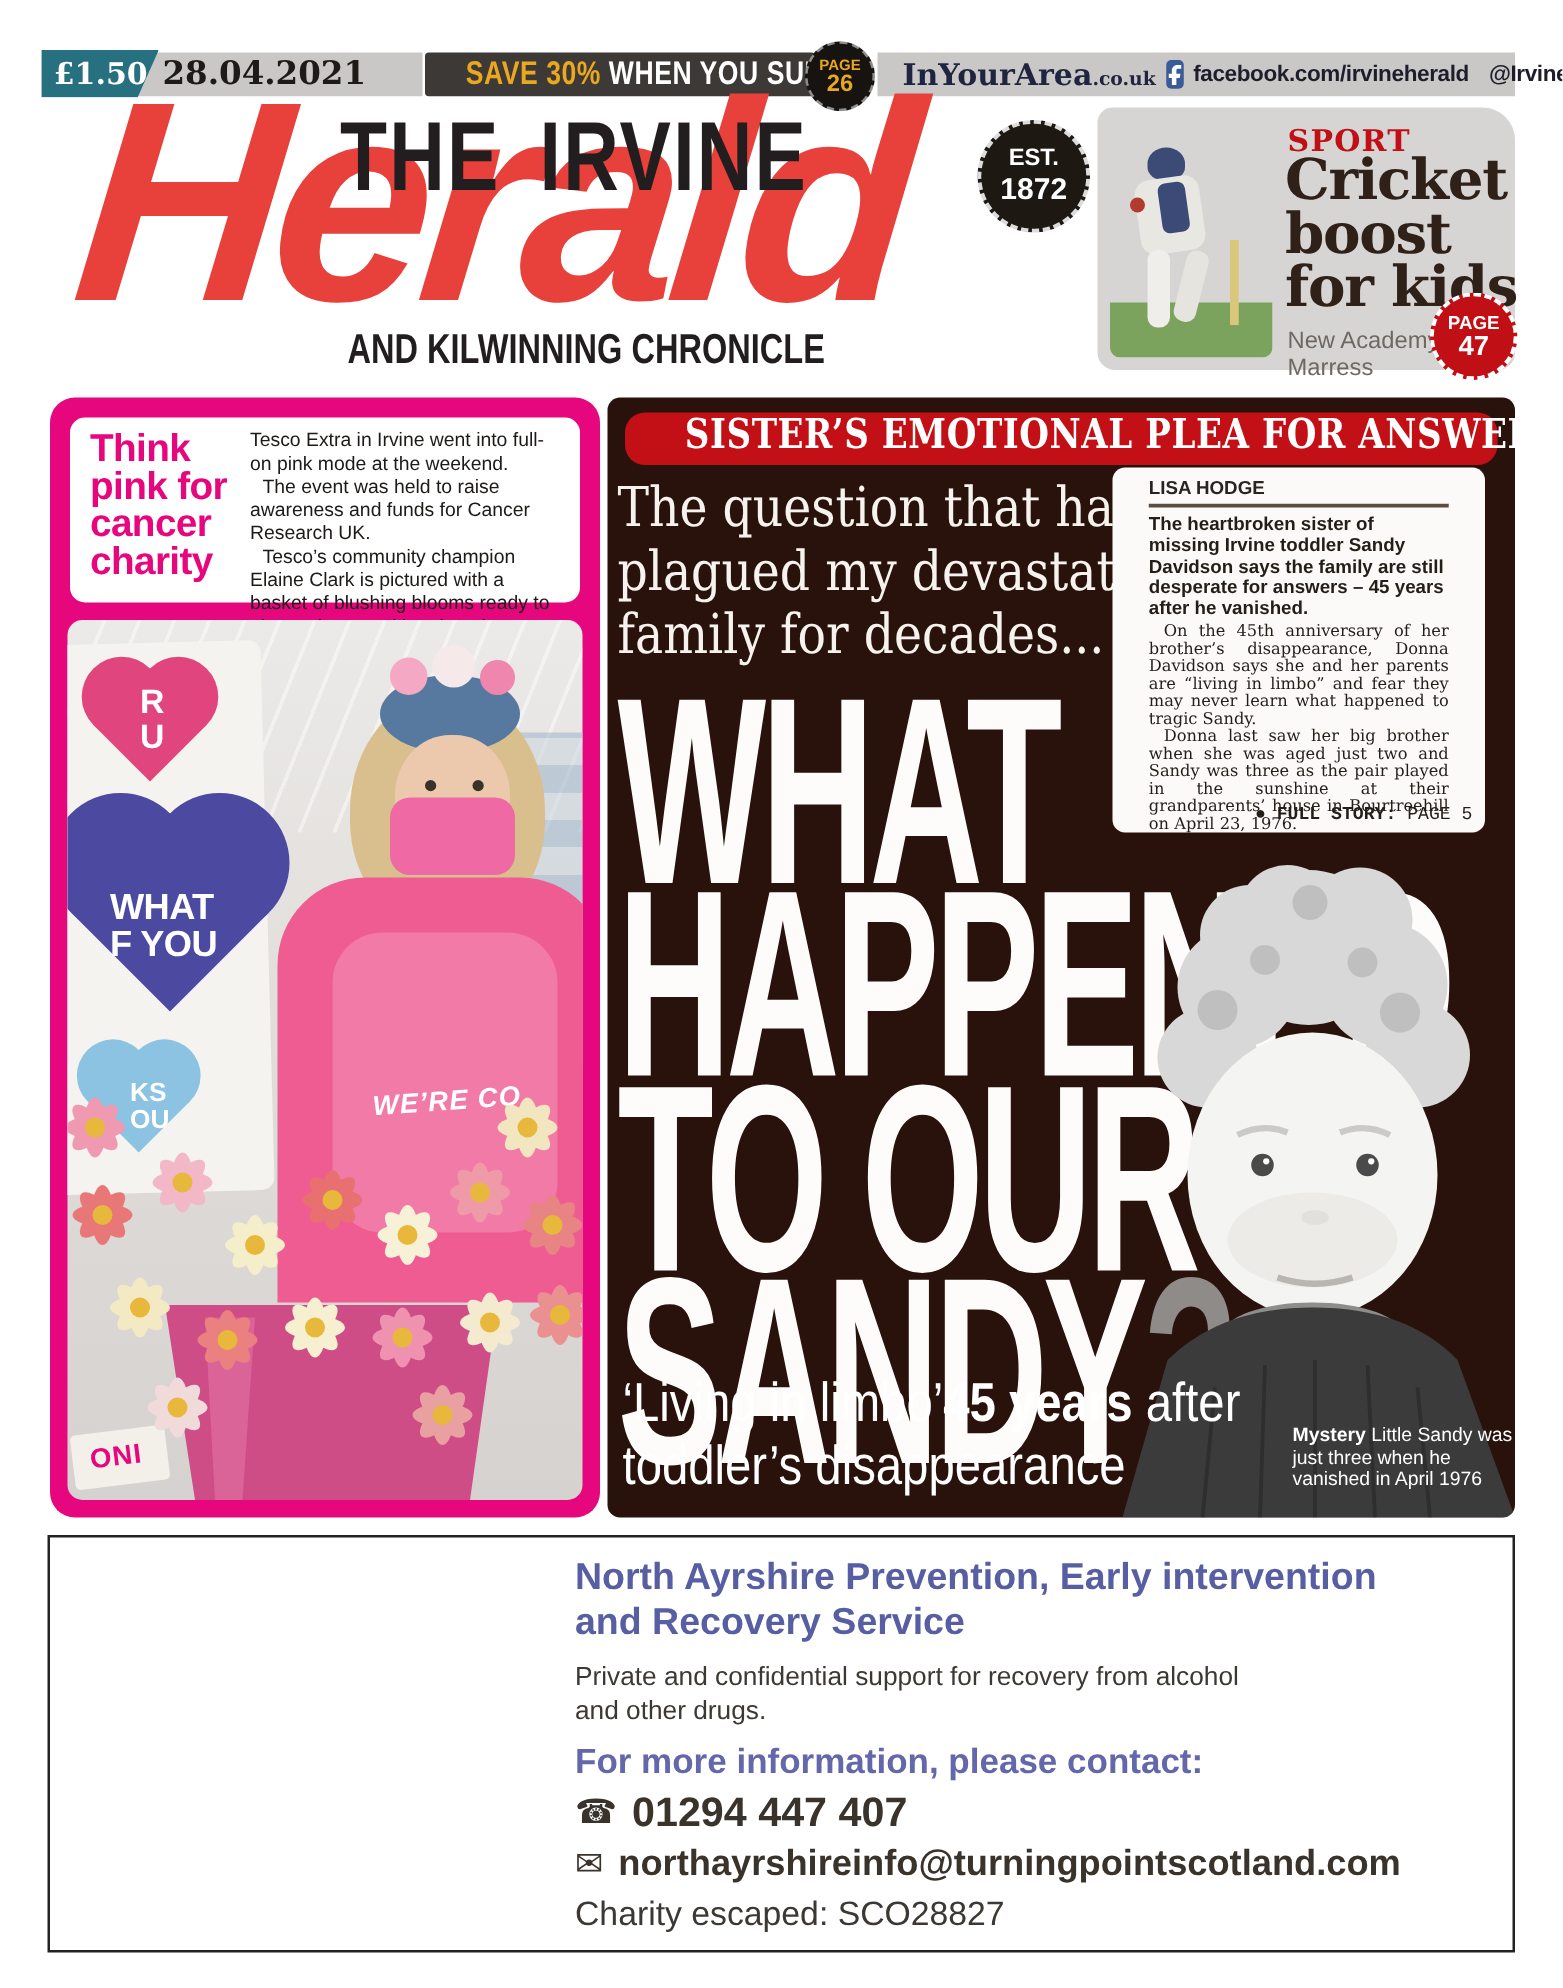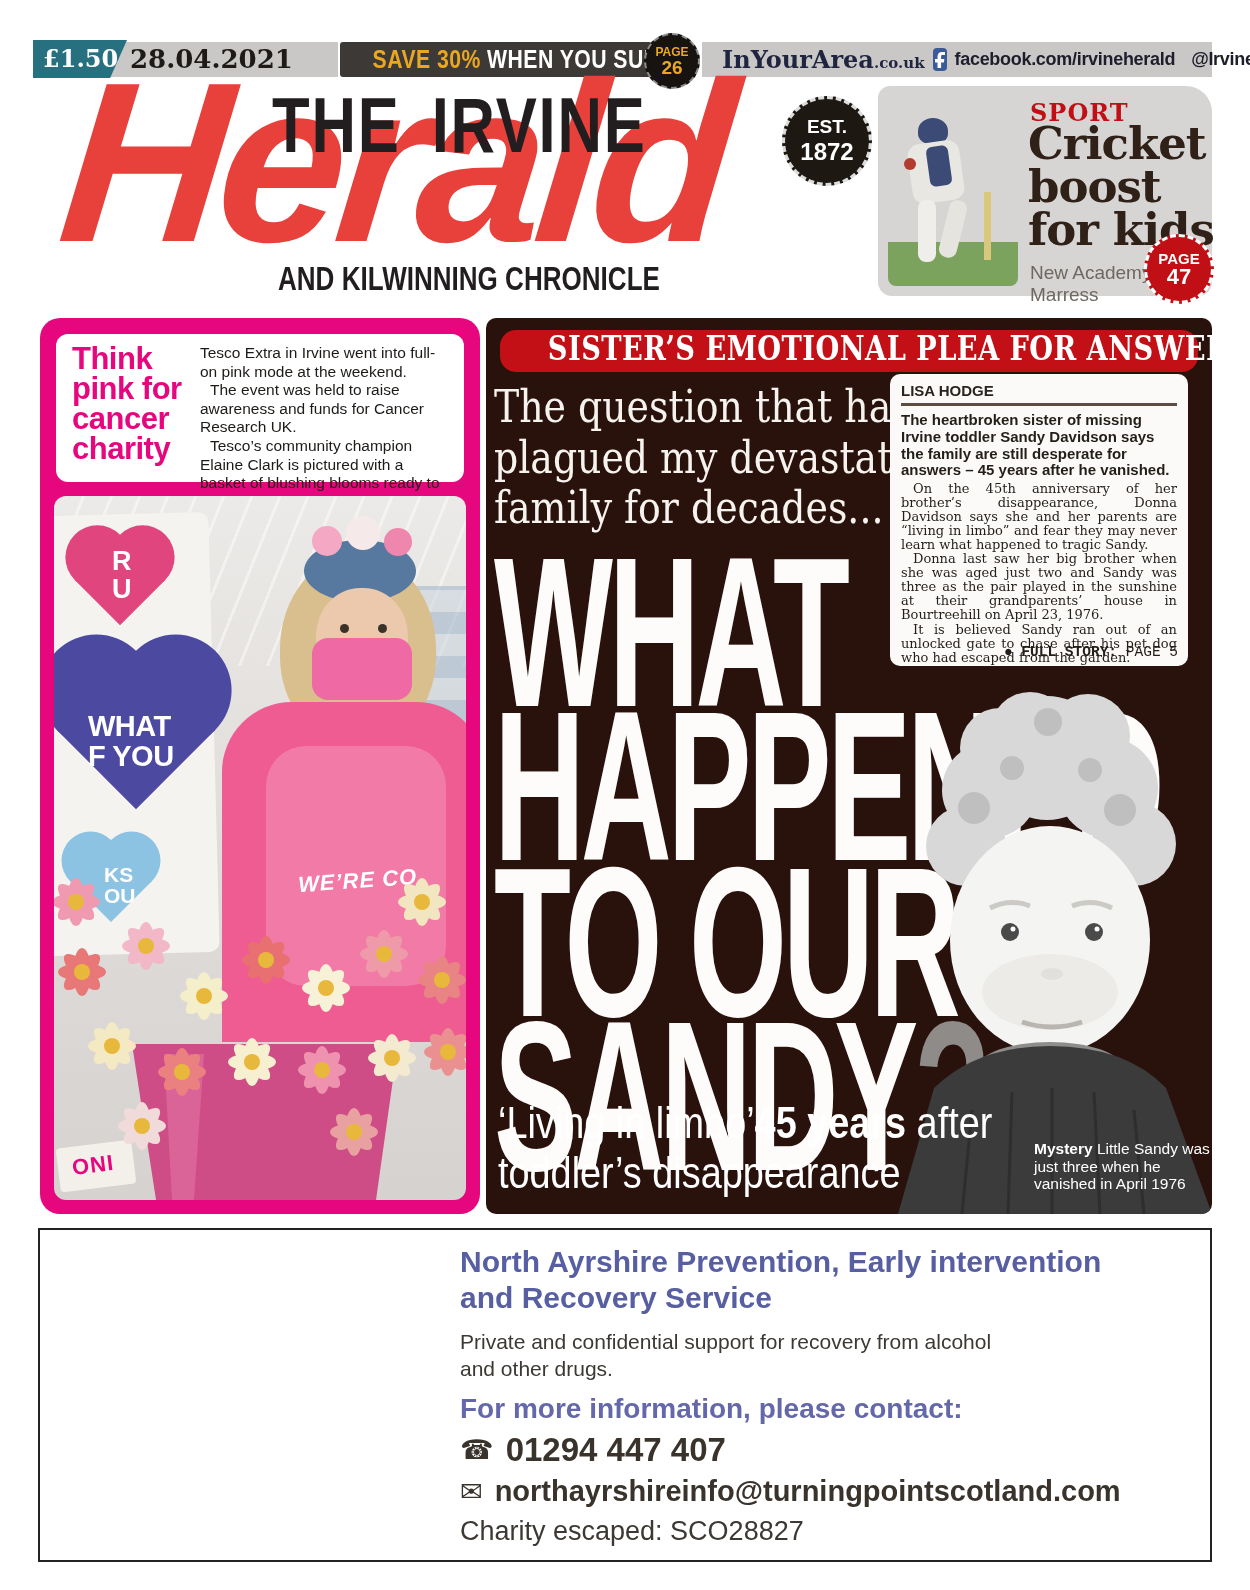--- a/index.html
+++ b/index.html
@@ -110,21 +110,21 @@
 
   
   .story{left:486px;top:318px;width:726px;height:896px;background:#2a120c;border-radius:10px;overflow:hidden;}
   .red-banner{left:14px;top:12px;width:698px;height:42px;background:#c31016;border-radius:16px;
     text-align:center;line-height:42px;white-space:nowrap;}
   .red-banner-text{display:inline-block;color:#fff;font:bold 31px "DejaVu Serif",serif;
     transform:scale(.88,1.06);transform-origin:center;letter-spacing:.5px;}
   .intro{left:8px;top:64px;color:#f6f3ef;font:400 44px "DejaVu Serif",serif;line-height:1.15;
     white-space:pre;transform:scaleX(.86);transform-origin:left top;}
   .article-card{left:404px;top:56px;width:298px;height:292px;background:#fbfaf8;border-radius:10px;
-    padding:8px 11px;box-sizing:border-box;overflow:hidden;}
+    padding:8px 29px;box-sizing:border-box;overflow:hidden;}
   .byline{font:bold 15px "Liberation Sans",sans-serif;color:#2a2420;border-bottom:3px solid #5d4c42;
     padding-bottom:4px;margin-bottom:6px;}
   .lede{font:bold 15px "Liberation Sans",sans-serif;line-height:1.12;color:#241e19;margin-bottom:3px;}
   .art-p{font:13px "DejaVu Serif",serif;line-height:1.08;color:#241e19;text-align:justify;margin:0;text-indent:12px;}
   .fullstory{position:absolute;right:10px;bottom:6px;font-size:14.5px;color:#241e19;font-family:Liberation Mono, monospace;}
   .fs-b{font-weight:bold;}
   .hl{position:absolute;left:8px;color:#fdfcfa;font-weight:bold;font-size:150px;line-height:1;
     letter-spacing:-5px;white-space:nowrap;transform:scale(.84,1.42);transform-origin:left top;z-index:1;}
   .hl1{top:208px;} .hl2{top:362px;} .hl3{top:518px;} .hl4{top:672px;}
   .hl-q{color:#8f8b88;}

